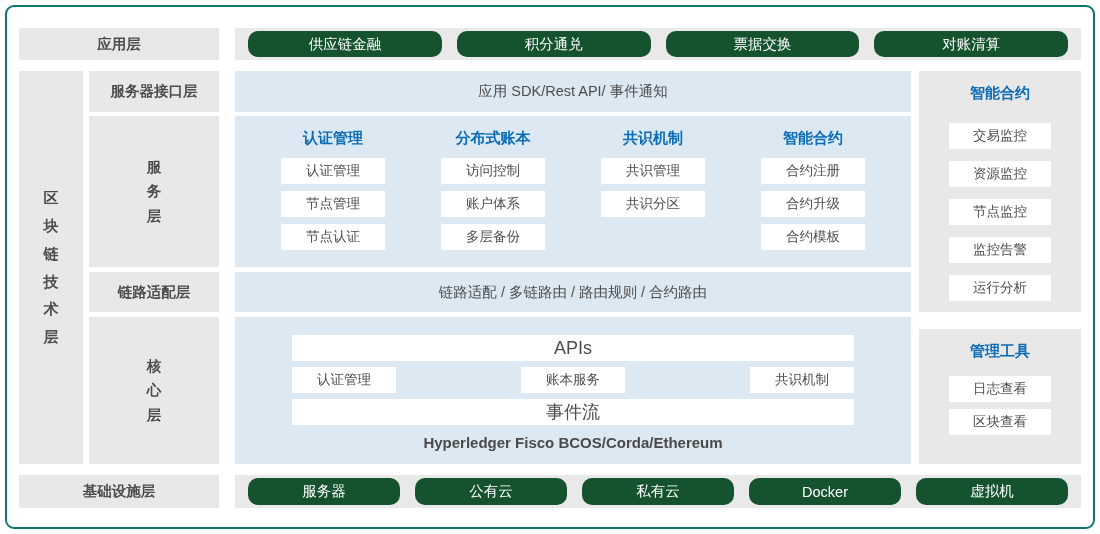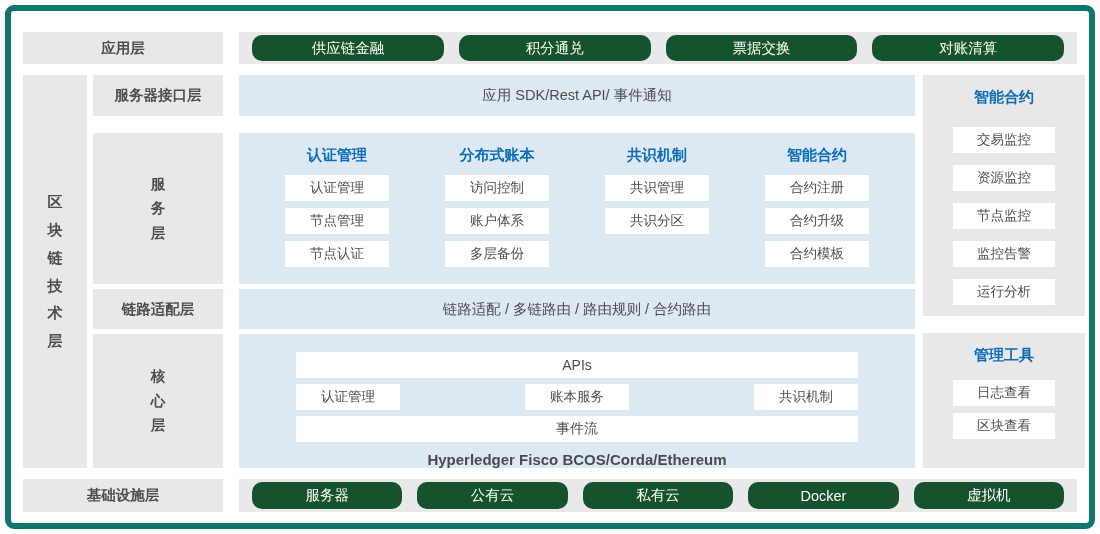--- a/index.html
+++ b/index.html
@@ -1,56 +1,56 @@
 <!DOCTYPE html>
 <html><head>
 <meta charset="utf-8">
 <style>
   * { margin:0; padding:0; box-sizing:border-box; }
   html,body { width:1100px; height:534px; background:#ffffff;
     font-family:"Liberation Sans", sans-serif; color:#4d4d4d; overflow:hidden; }
-  .frame { position:absolute; inset:5px; border:6px solid #0f766e; border-radius:9px;
+  .frame { position:absolute; inset:5px; border:2px solid #0f766e; border-radius:9px;
     padding:21px 12px 19px 12px; background:#ffffff; }
 
   
   .layer-row { display:flex; height:32px; }
   .gray-label { width:200px; flex:none; background:#e8e8e8; color:#4d4d4d;
     font-weight:bold; font-size:14.5px; display:flex; align-items:center; justify-content:center; }
   .strip { flex:1; margin-left:16px; background:#e9e9e9; display:flex; gap:15px; padding:3px 13px; }
   .btn { flex:1; background:#14532d; color:#ffffff; font-size:14.5px; border-radius:10px;
     display:flex; align-items:center; justify-content:center; }
 
   
   .mid { display:flex; height:393px; margin:11px 0; }
   .vbar { width:64px; flex:none; margin-right:6px; background:#e8e8e8; color:#4d4d4d;
     font-weight:bold; font-size:15px; display:flex; align-items:center; justify-content:center;
     text-align:center; white-space:pre-line; line-height:1.85; }
   .label-col { width:130px; flex:none; margin-right:16px; display:flex; flex-direction:column; }
   .lbl { background:#e8e8e8; color:#4d4d4d; font-weight:bold; font-size:14.5px;
     display:flex; align-items:center; justify-content:center; text-align:center;
     white-space:pre-line; line-height:1.7; }
   .main-col { width:676px; flex:none; display:flex; flex-direction:column; }
-  .h41 { height:41px; margin-bottom:17px; }
+  .h41 { height:41px; margin-bottom:4px; }
   .h151 { height:151px; margin-bottom:5px; }
   .h40 { height:40px; margin-bottom:5px; }
   .hfill { flex:1; }
 
   .blue-bar { background:#dce9f3; font-size:14.5px; color:#4d4d4d;
     display:flex; align-items:center; justify-content:center; }
 
   .service-panel { background:#dce9f3; display:flex; justify-content:space-around;
     padding:13px 18px 0 18px; }
   .svc-col { display:flex; flex-direction:column; align-items:center; gap:7px; }
   .col-header { color:#0c6cb5; font-weight:bold; font-size:15px; margin-bottom:3px; }
   .chip { background:#ffffff; min-width:104px; height:26px; padding:5px 8px;
     display:flex; align-items:center; justify-content:center; font-size:13.5px; color:#4d4d4d; }
 
   .core-panel { background:#dce9f3; display:flex; flex-direction:column; align-items:center;
     padding-top:18px; }
-  .wide-chip { width:562px; height:26px; background:#ffffff; font-size:14px; color:#4d4d4d;
+  .wide-chip { width:562px; height:26px; background:#ffffff; font-size:18px; color:#4d4d4d;
     display:flex; align-items:center; justify-content:center; }
   .modules-row { width:562px; display:flex; justify-content:space-between; margin:6px 0; }
   .platforms { margin-top:9px; font-size:15px; color:#4a4a4a;font-weight:bold; }
 
   .right-col { width:162px; flex:none; margin-left:8px; display:flex; flex-direction:column; }
   .gray-box { background:#e8e8e8; display:flex; flex-direction:column; align-items:center;
     padding-top:13px; }
   .gray-box .col-header { margin-bottom:8px; }
   .gray-box .chip { min-width:102px; }
   .box1 { height:241px; margin-bottom:17px; gap:12px; }

